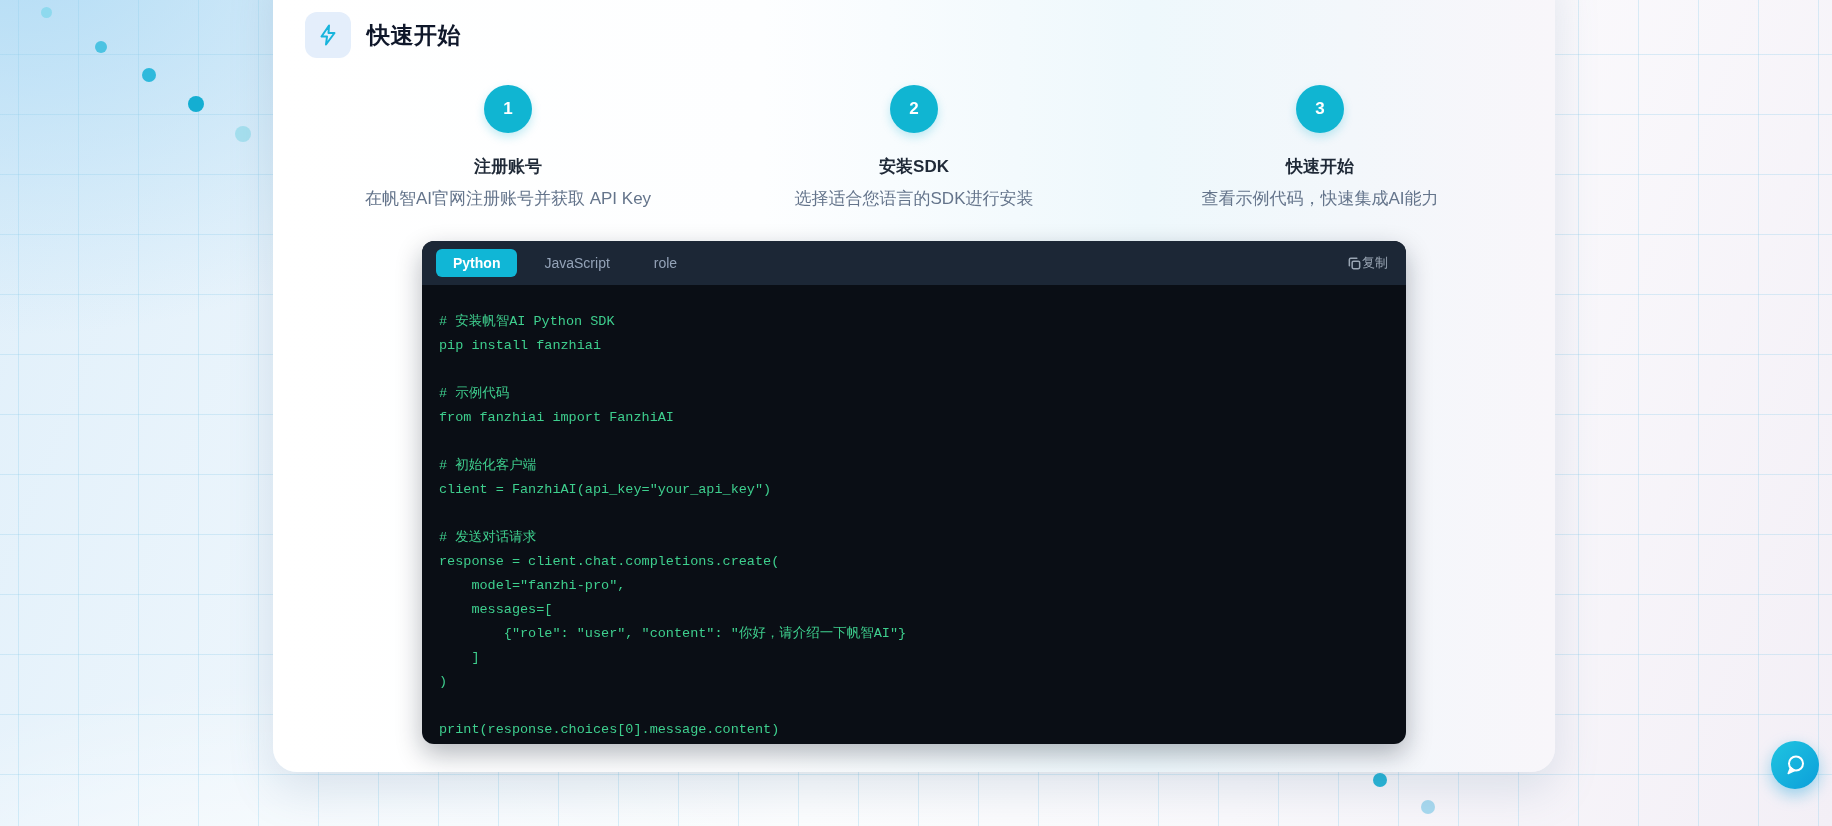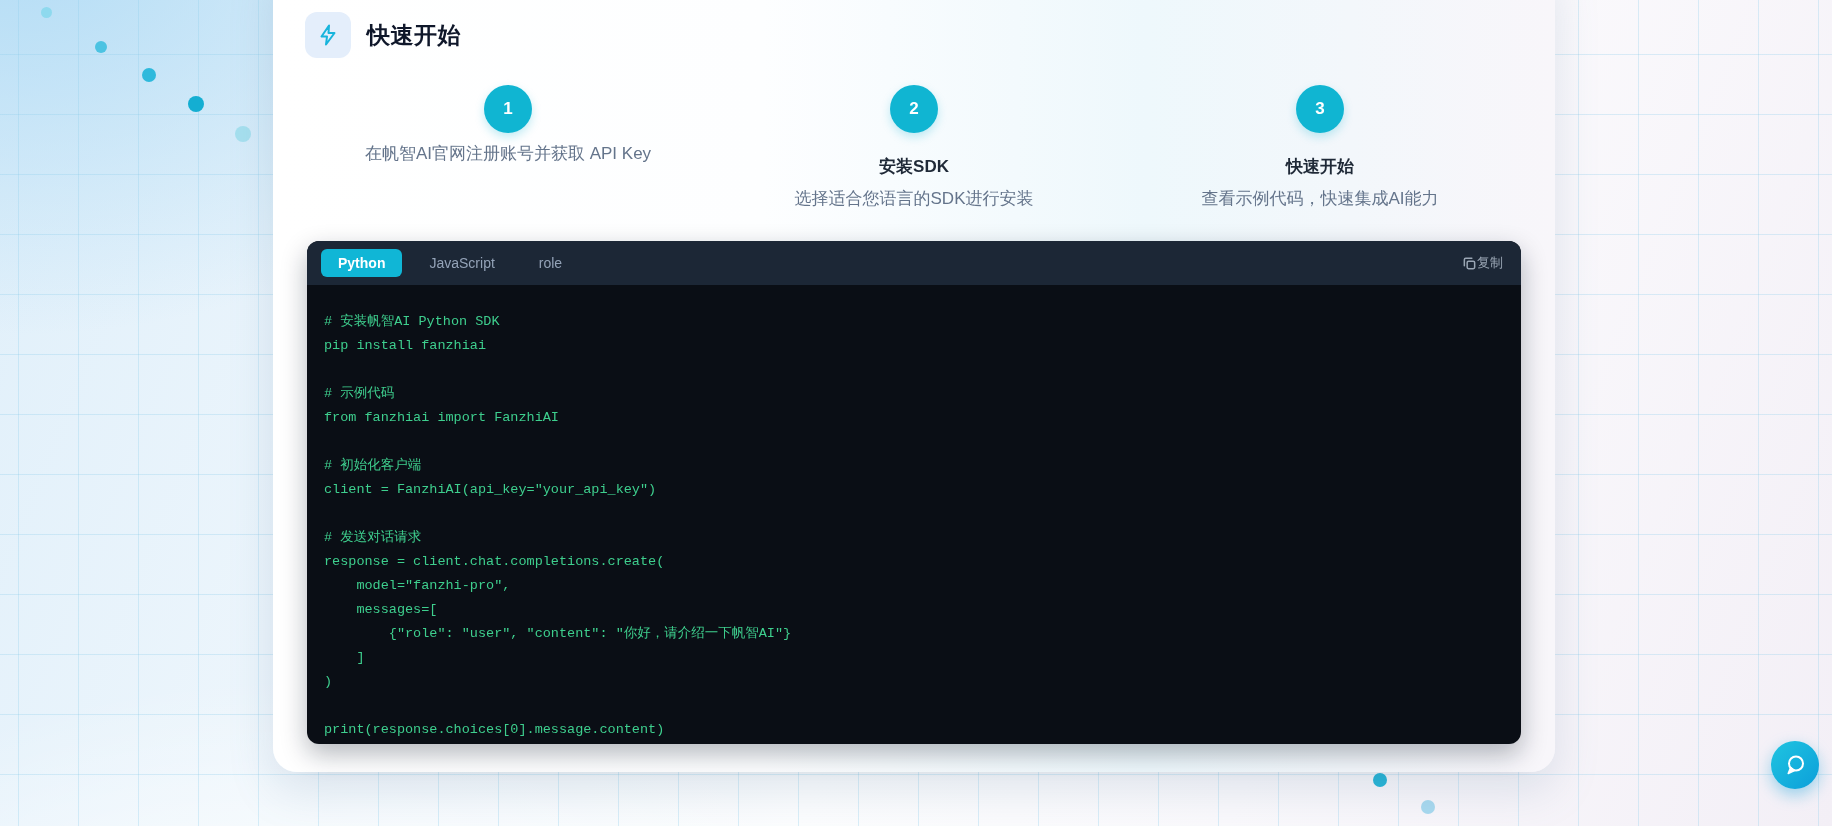--- a/index.html
+++ b/index.html
@@ -52,21 +52,21 @@
     color: #ffffff; font-size: 17px; font-weight: 700;
     display: flex; align-items: center; justify-content: center;
     margin: 0 auto;
     box-shadow: 0 4px 10px rgba(16,181,210,.25);
   }
   .step-title { margin-top: 22px; font-size: 17px; font-weight: 700; color: #1f2937; }
   .step-desc  { margin-top: 9px; font-size: 17px; color: #64748b; }
 
   .code-panel {
     margin: 31px auto 12px auto;
-    width: 1214px; height: 503px;
+    width: 984px; height: 503px;
     border-radius: 12px;
     overflow: hidden;
     background: #0a0e15;
     box-shadow: 0 10px 26px rgba(10,20,35,.30);
   }
   .code-header {
     height: 44px;
     background: #1c2736;
     display: flex; align-items: center;
     padding: 0 18px 0 14px;
@@ -124,20 +124,21 @@
       <svg width="24" height="24" viewBox="0 0 24 24" fill="none" stroke="#17b4dc" stroke-width="2" stroke-linejoin="round" stroke-linecap="round">
         <path d="M13 2.5 L5.5 13.5 H11 L10 21.5 L18.5 10 H12.5 Z"></path>
       </svg>
     </div>
     <div class="page-title">快速开始</div>
   </div>
 
   <div class="steps">
     <div class="step">
       <div class="step-circle">1</div>
+      <div class="step-title">注册账号</div>
       <div class="step-desc">在帆智AI官网注册账号并获取 API Key</div>
     </div>
     <div class="step">
       <div class="step-circle">2</div>
       <div class="step-title">安装SDK</div>
       <div class="step-desc">选择适合您语言的SDK进行安装</div>
     </div>
     <div class="step">
       <div class="step-circle">3</div>
       <div class="step-title">快速开始</div>

